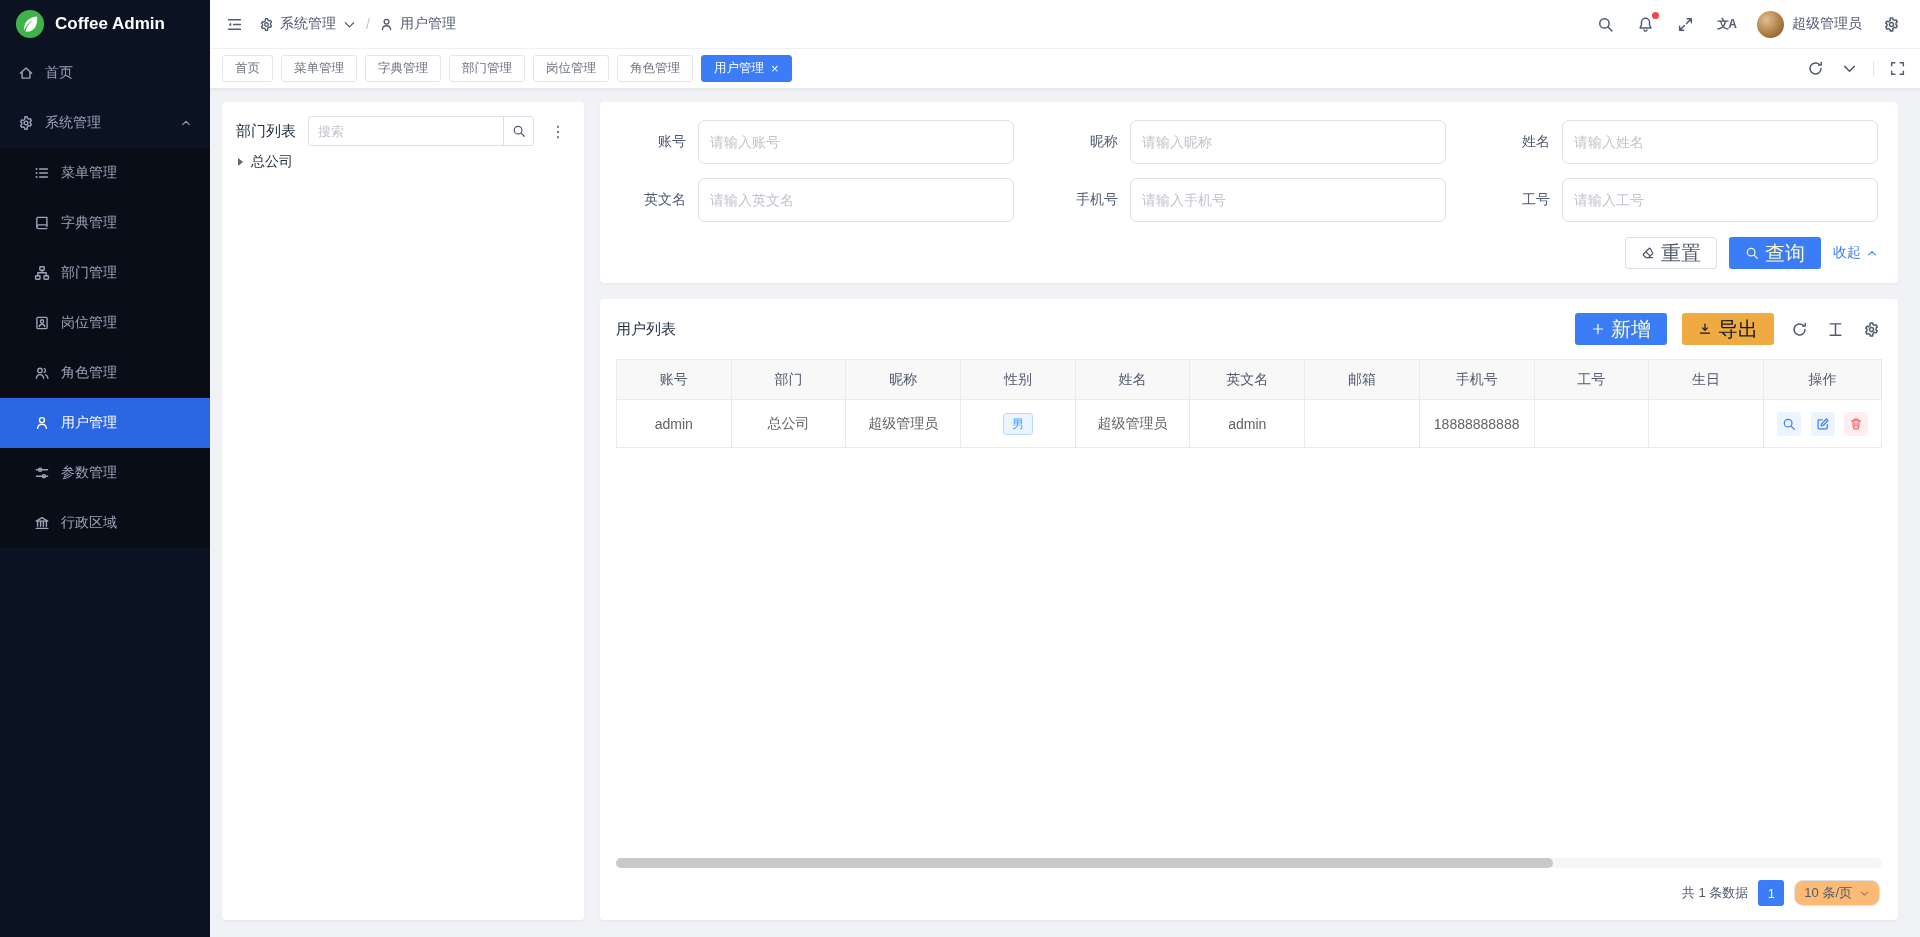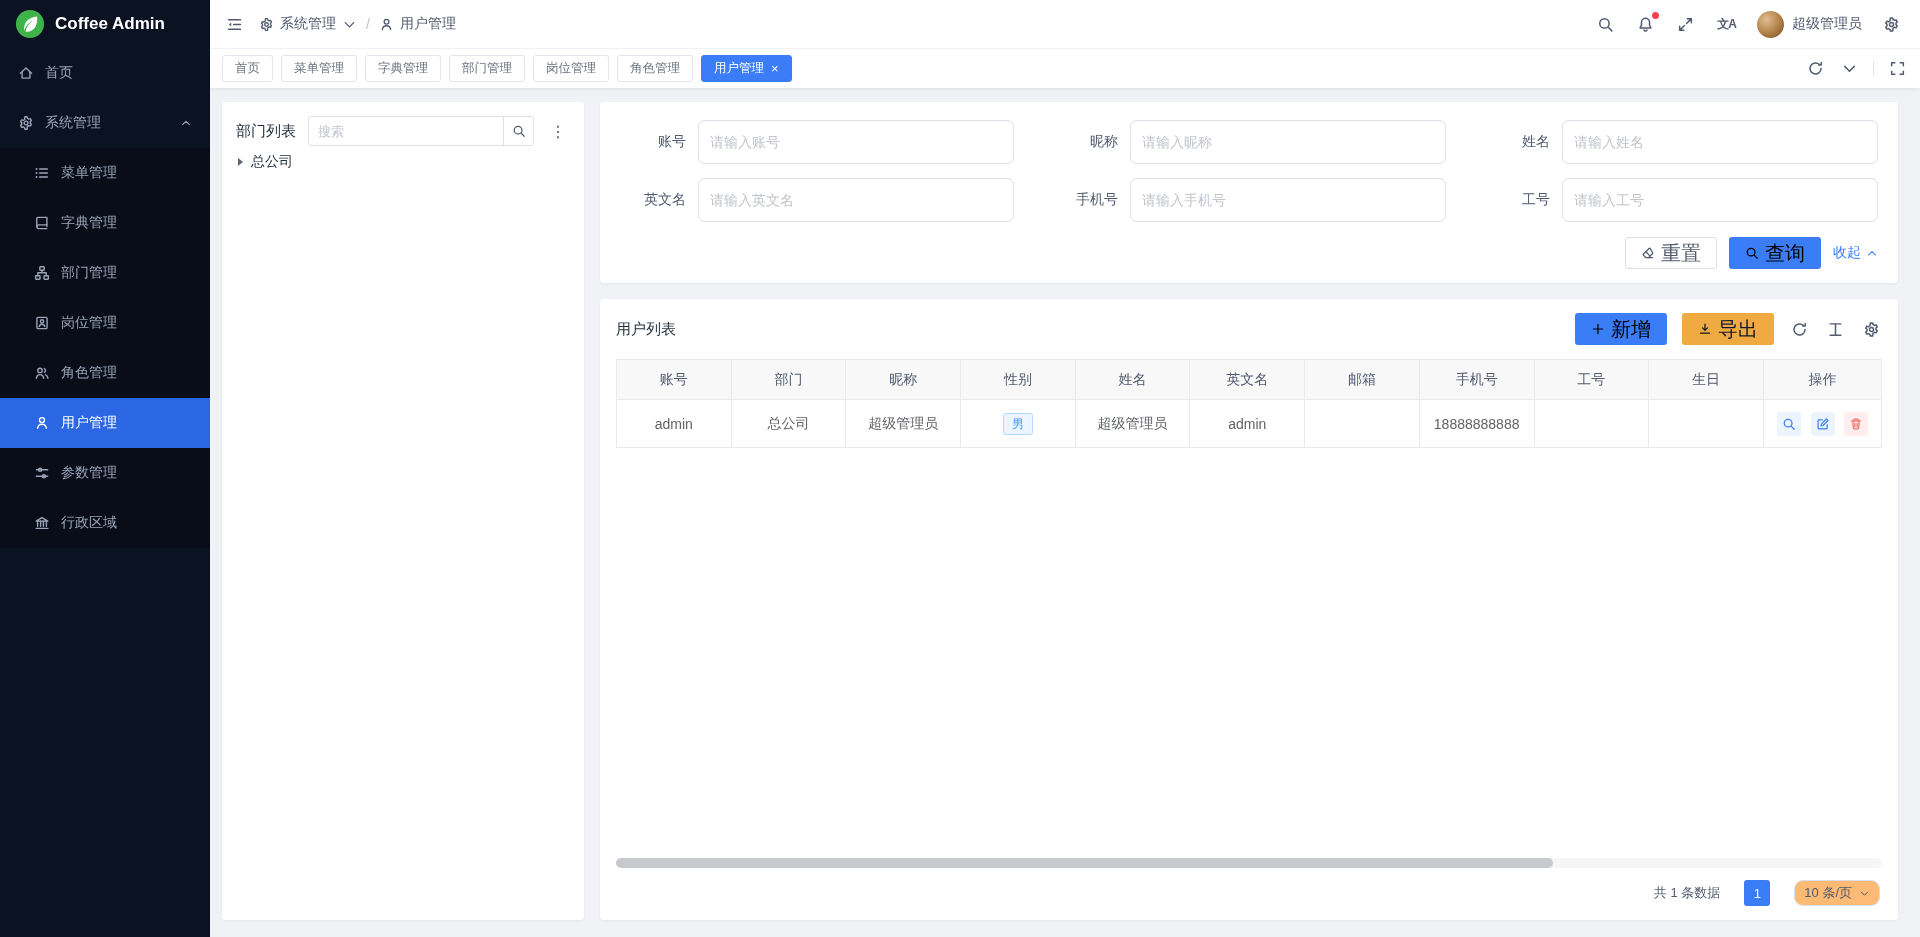--- a/index.html
+++ b/index.html
@@ -79,21 +79,21 @@
   .form-item label { flex:0 0 66px; text-align:right; margin-right:12px; font-size:14px; color:#515a6e; white-space:nowrap; }
   .form-item input { flex:1; min-width:0; height:44px; border:1px solid #dcdfe5; border-radius:7px; padding:0 11px;
                      font-size:14px; color:#303133; outline:none; font-family:inherit; }
   .form-item input::placeholder { color:#c0c4cc; }
   .form-actions { margin-top:15px; display:flex; justify-content:flex-end; align-items:center; gap:12px; }
 
   .btn { height:32px; padding:0 15px; border-radius:3px; border:1px solid transparent; font-size:20px;
          display:inline-flex; align-items:center; gap:6px; cursor:pointer; font-family:inherit; white-space:nowrap; }
   .btn .ic { width:14px; height:14px; }
   .btn-plain { background:#fff; border-color:#dcdfe5; color:#515a6e; }
-  .btn-primary { background:#3b7cf7; color:#000000;text-align:center; }
+  .btn-primary { background:#3b7cf7; color:#fef9c3;text-align:center; }
   .btn-warning { background:#efab41; color:#0f172a; }
   .link-btn { background:none; border:none; color:#3b7cf7; font-size:14px; display:inline-flex; align-items:center; gap:5px; cursor:pointer; font-family:inherit; }
   .link-btn .ic { width:12px; height:12px; }
 
   .table-card { flex:1; min-height:0; display:flex; flex-direction:column; padding:14px 16px 6px; }
   .table-head { display:flex; align-items:center; margin-bottom:14px; flex:none; }
   .table-title { font-size:15px; color:#1f2d3d; }
   .table-tools { margin-left:auto; display:flex; align-items:center; gap:15px;padding-left:7px; }
   .tool-icon .ic { width:17px; height:17px; }
 
@@ -108,21 +108,21 @@
   .op-btn { width:24px; height:24px; border:none; border-radius:4px; display:inline-flex; align-items:center;
             justify-content:center; cursor:pointer; margin:0 3px; vertical-align:middle; }
   .op-view, .op-edit { background:#ecf4ff; color:#3b7cf7; }
   .op-delete { background:#feeeee; color:#f56c6c; }
   .op-btn .ic { width:14px; height:14px; }
 
   .table-spacer { flex:1; }
   .h-scroll { flex:none; height:10px; background:#f6f6f6; border-radius:5px; position:relative; margin-bottom:2px; cursor:pointer; }
   .h-thumb { position:absolute; left:0; top:0; height:10px; width:74%; border-radius:5px; background:#c7c9cc; }
 
-  .pagination { flex:none; display:flex; align-items:center; justify-content:flex-end; gap:24px; padding:10px 2px 8px; font-size:13px; color:#515a6e; }
+  .pagination { flex:none; display:flex; align-items:center; justify-content:flex-end; gap:10px; padding:10px 2px 8px; font-size:13px; color:#515a6e; }
   .page-num { min-width:26px; height:26px; border:none; border-radius:3px; background:#3b7cf7; color:#fff; font-size:13px;
               display:inline-flex; align-items:center; justify-content:center; cursor:pointer; font-family:inherit; }
   .page-size { height:26px; border:1px solid #dcdfe5; border-radius:9px; background:#fdba74; display:inline-flex;
                align-items:center; gap:7px; padding:0 9px; font-size:13px; color:#515a6e; cursor:pointer; }
 </style>
 </head>
 <body>
 
 <div class="app">
 

